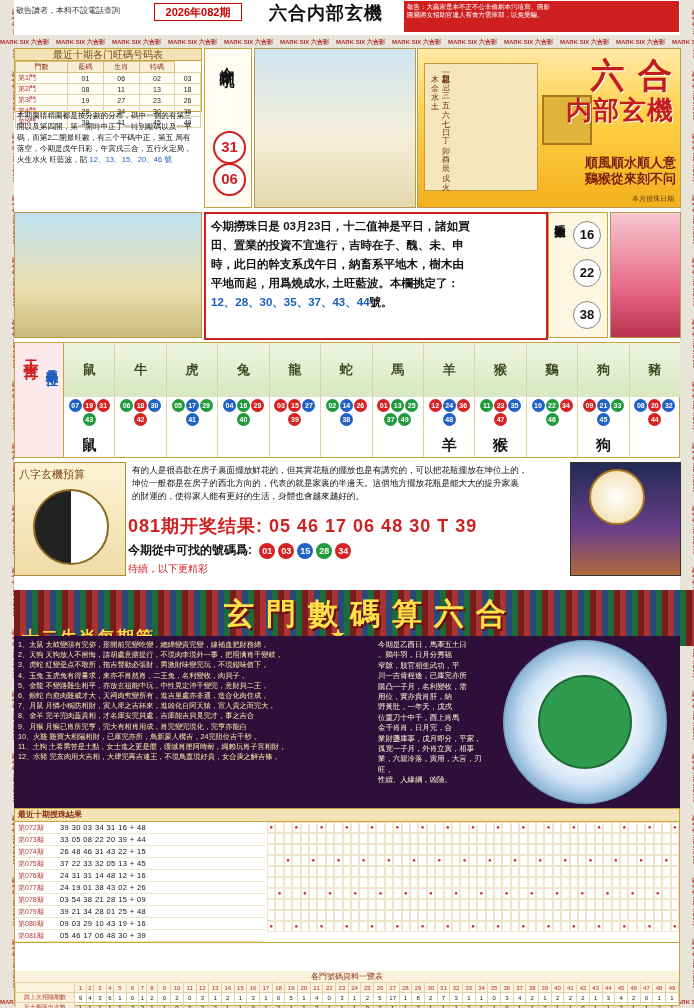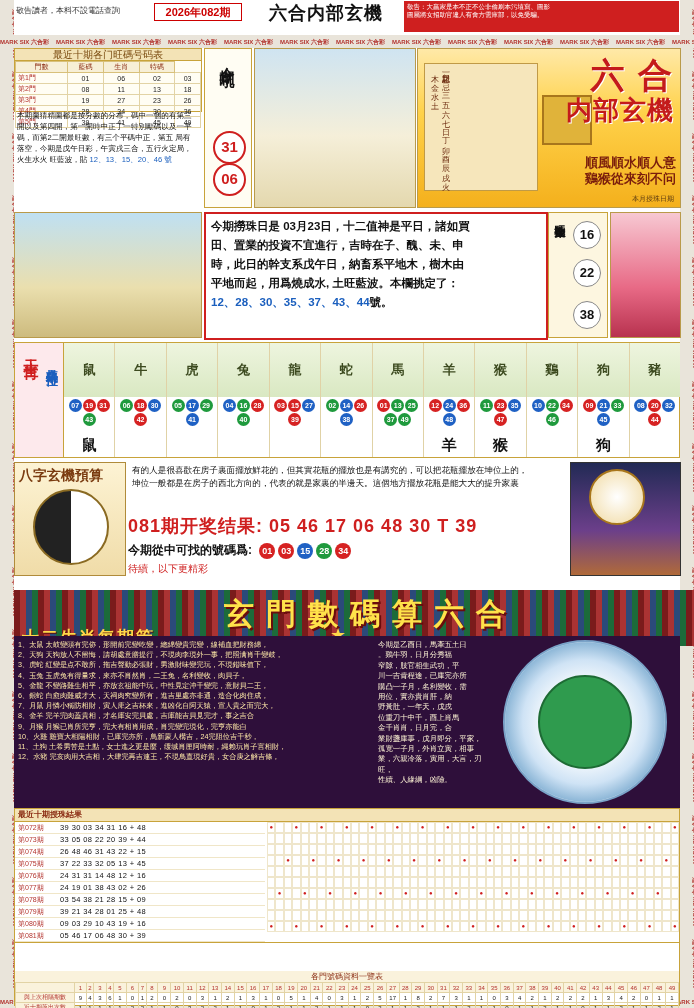--- a/index.html
+++ b/index.html
@@ -98,21 +98,21 @@
   .zani .nm{position:absolute;top:18px;left:0;width:100%;text-align:center;font-size:13px;color:#3c4a1f;font-weight:bold;}
   .zballs{display:flex;flex-wrap:wrap;justify-content:center;padding-top:2px;gap:1px;}
   .bl{width:13px;height:13px;border-radius:50%;color:#fff;font-size:7px;line-height:13px;text-align:center;font-weight:bold;}
   .bl.red{background:#d62222;} .bl.blue{background:#1f61c4;} .bl.green{background:#1f9a3d;}
   .zbig{position:absolute;bottom:2px;left:0;width:100%;text-align:center;font-size:15px;font-weight:bold;color:#111;}
 
   
   .r4{position:absolute;left:0;top:462px;width:666px;height:112px;}
   .bagua{position:absolute;left:0;top:0;width:110px;height:112px;border:1px solid #b08b3a;
      background:linear-gradient(#fdf3d4,#f0dca8);}
-  .bagua .t{position:absolute;left:4px;top:4px;font-size:14px;color:#7a3b10;font-weight:bold;}
+  .bagua .t{position:absolute;left:4px;top:4px;font-size:11px;color:#7a3b10;font-weight:normal;}
   .bagua .circle{position:absolute;left:18px;top:26px;width:72px;height:72px;border-radius:50%;
      background:conic-gradient(#fff 0 50%, #222 50% 100%);border:2px solid #8a6a22;}
   .art{position:absolute;left:114px;top:0;width:438px;height:112px;background:#fff;font-size:8.6px;
      line-height:13px;color:#111;padding:2px 4px;box-sizing:border-box;}
   .res{position:absolute;left:114px;top:52px;width:438px;}
   .res .l1{font-size:18px;font-weight:bold;color:#cf1f1f;letter-spacing:1px;}
   .res .l2{font-size:12px;font-weight:bold;color:#111;margin-top:4px;}
   .res .balls{display:inline-flex;gap:3px;vertical-align:middle;margin-left:4px;}
   .res .balls .bb{width:16px;height:16px;border-radius:50%;color:#fff;font-size:9px;line-height:16px;
      text-align:center;font-weight:bold;}
@@ -502,20 +502,21 @@
 
     <div class="r4">
       <div class="bagua">
         <div class="t">八字玄機預算</div>
         <div class="circle"></div>
       </div>
 
       <div class="art">
         <div>有的人是很喜歡在房子裏面擺放鮮花的，但其實花瓶的擺放也是有講究的，可以把花瓶擺放在坤位上的，</div>
         <div>坤位一般都是在房子的西北方向的，代表的就是家裏的半邊天。這個地方擺放花瓶是能大大的提升家裏</div>
+        <div>的財運的，使得家人能有更好的生活，身體也會越來越好的。</div>
       </div>
 
       <div class="res">
         <div class="l1">081期开奖结果: 05 46 17 06 48 30 T 39</div>
         <div class="l2">
           <span>今期從中可找的號碼爲:</span>
           <span class="balls" id="res-balls">
               <span class="bb" style="background: rgb(214, 34, 34);">01</span>
               <span class="bb" style="background: rgb(214, 34, 34);">03</span>
               <span class="bb" style="background: rgb(31, 97, 196);">15</span>

